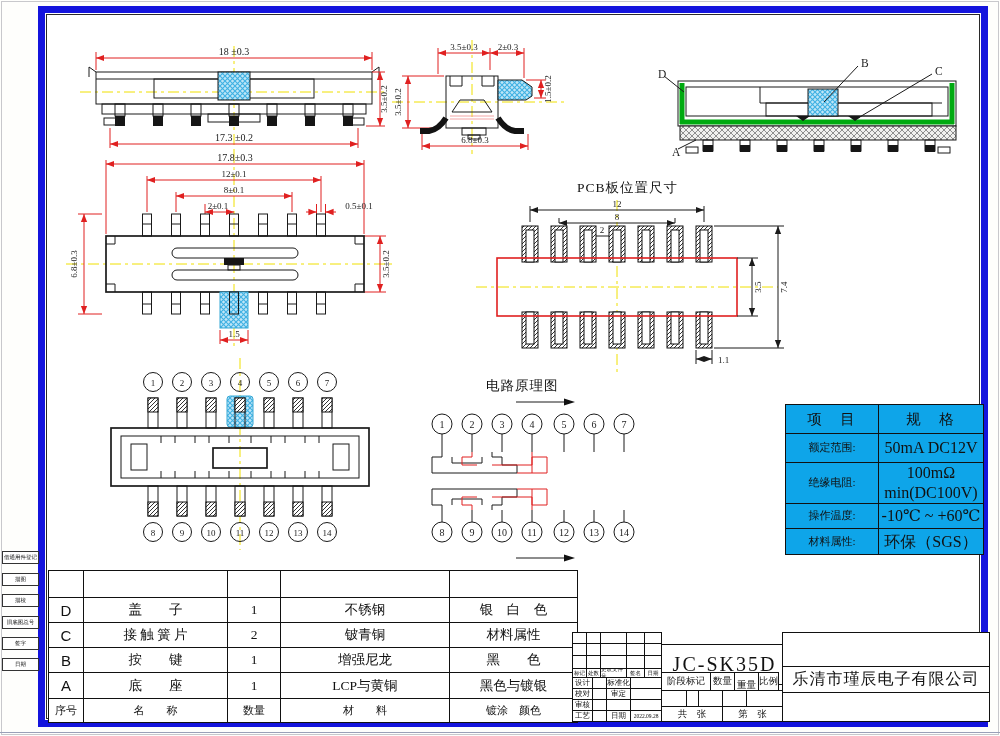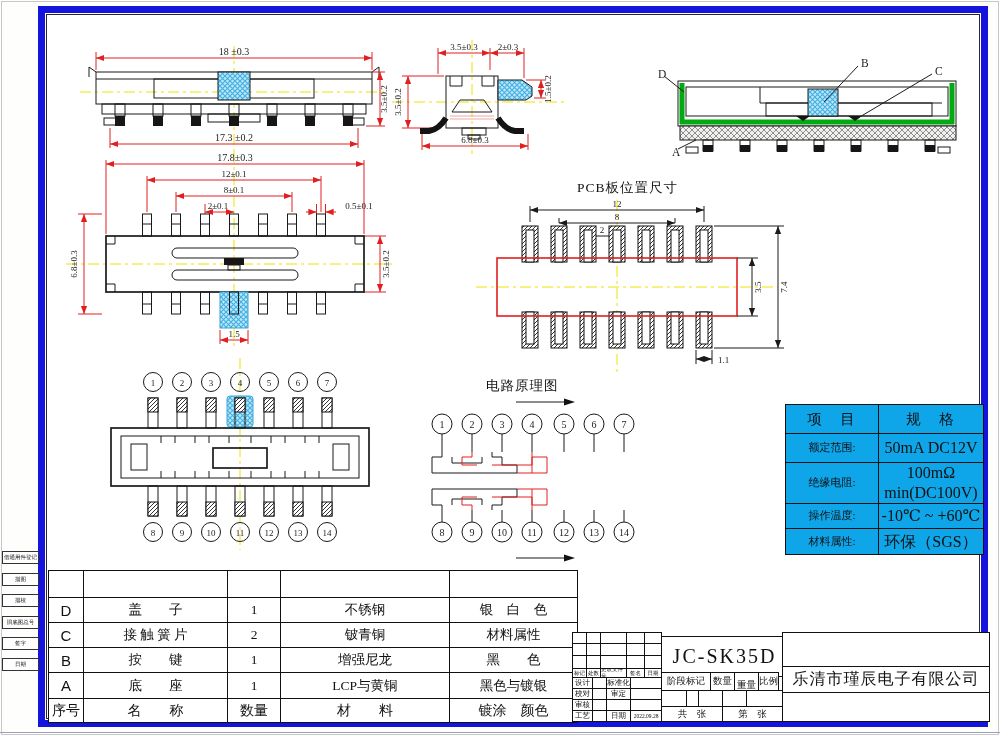--- a/index.html
+++ b/index.html
@@ -38,21 +38,21 @@
   
   .spec{position:absolute;left:785px;top:404px;width:188px;border-collapse:collapse;table-layout:fixed;background:#0ea5e9;}
   .spec td{border:1px solid #111;text-align:center;vertical-align:middle;padding:0 2px;font-size:16px;line-height:1.25;}
   .spec .sh{font-size:14.5px;letter-spacing:2px;}
   .spec .si{font-size:11px;text-align:center;}
 
   
   .bom{position:absolute;left:48px;top:570px;width:524px;border-collapse:collapse;table-layout:fixed;background:#fff;}
   .bom td{border:1px solid #111;text-align:center;vertical-align:middle;font-size:13.5px;padding:0;}
   .bom .ltr{font-family:"Liberation Sans","DejaVu Sans",sans-serif;font-size:15px;}
-  .bom .hd{font-size:14px;}
+  .bom .hd{font-size:11px;}
 
   
   .tblock{position:absolute;left:572px;top:632px;width:418px;height:90px;background:#fff;}
   .tb{position:absolute;border:1px solid #111;box-sizing:border-box;display:flex;align-items:center;justify-content:center;overflow:hidden;background:#fff;}
   .t5{font-size:5.5px;} .t7{font-size:7.5px;text-align:right;} .t9{font-size:9.5px;}
   .part{font-size:20px;letter-spacing:2px;}
   .comp{font-size:16px;letter-spacing:1px;white-space:nowrap;}
 
   
   .mbox{position:absolute;left:2px;width:37px;height:13px;border:1px solid #333;box-sizing:border-box;
@@ -595,21 +595,21 @@
     <div class="tb" style="left:58px;top:56px;width:32px;height:12px"></div>
     <div class="tb t7" style="left:0;top:67px;width:21px;height:12px">审核</div>
     <div class="tb" style="left:20px;top:67px;width:15px;height:12px"></div>
     <div class="tb t7" style="left:34px;top:67px;width:25px;height:12px"></div>
     <div class="tb" style="left:58px;top:67px;width:32px;height:12px"></div>
     <div class="tb t7" style="left:0;top:78px;width:21px;height:12px">工艺</div>
     <div class="tb" style="left:20px;top:78px;width:15px;height:12px"></div>
     <div class="tb t7" style="left:34px;top:78px;width:25px;height:12px">日期</div>
     <div class="tb t5" style="left:58px;top:78px;width:32px;height:12px">2022.09.28</div>
 
-    <div class="tb part" style="left:89px;top:4px;width:127px;height:41px">JC-SK35D</div>
+    <div class="tb part" style="left:89px;top:12px;width:127px;height:41px">JC-SK35D</div>
     <div class="tb t9" style="left:89px;top:40px;width:50px;height:19px">阶段标记</div>
     <div class="tb t9" style="left:138px;top:40px;width:25px;height:19px">数量</div>
     <div class="tb t9" style="left:162px;top:40px;width:25px;height:27px">重量</div>
     <div class="tb t9" style="left:186px;top:40px;width:21px;height:19px">比例</div>
     <div class="tb" style="left:89px;top:58px;width:26px;height:17px"></div>
     <div class="tb" style="left:114px;top:58px;width:13px;height:17px"></div>
     <div class="tb" style="left:126px;top:58px;width:25px;height:17px"></div>
     <div class="tb" style="left:150px;top:58px;width:25px;height:17px"></div>
     <div class="tb" style="left:174px;top:58px;width:37px;height:17px"></div>
     <div class="tb t9" style="left:89px;top:74px;width:62px;height:16px">共　张</div>

